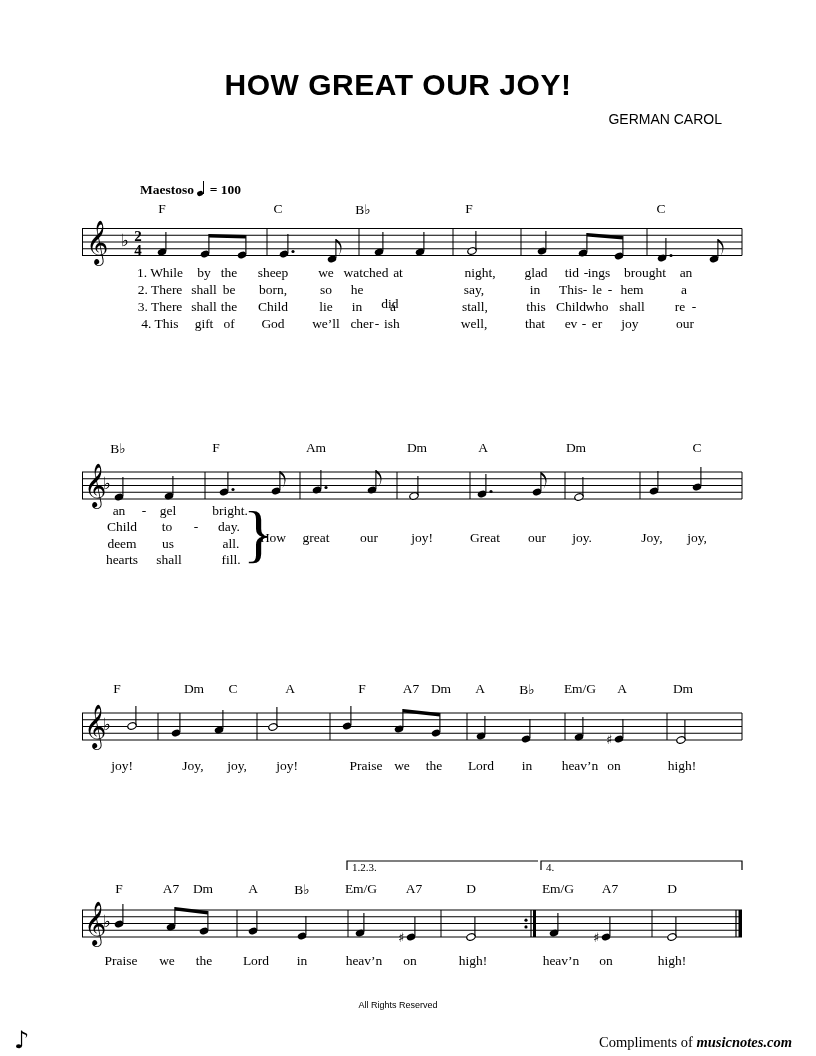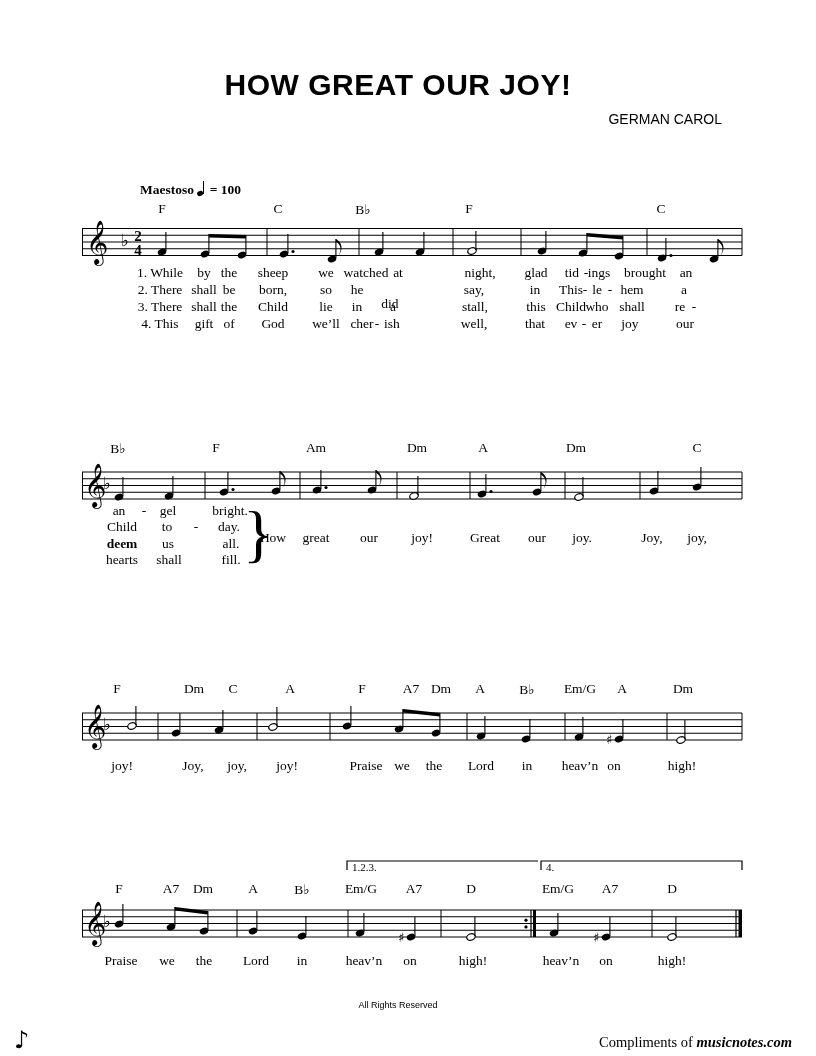--- a/index.html
+++ b/index.html
@@ -302,21 +302,21 @@
       <span class="chord" style="left: 576px; top: 440px;">Dm</span>
       <span class="chord" style="left: 697px; top: 440px;">C</span>
       <span class="lyric" style="left: 119px; top: 503px;">an</span>
       <span class="lyric" style="left: 144px; top: 503px;">-</span>
       <span class="lyric" style="left: 168px; top: 503px;">gel</span>
       <span class="lyric" style="left: 230px; top: 503px;">bright.</span>
       <span class="lyric" style="left: 122px; top: 519px;">Child</span>
       <span class="lyric" style="left: 167px; top: 519px;">to</span>
       <span class="lyric" style="left: 196px; top: 519px;">-</span>
       <span class="lyric" style="left: 229px; top: 519px;">day.</span>
-      <span class="lyric" style="left: 122px; top: 536px; font-weight: bold;">deem</span>
+      <span class="lyric" style="left: 122px; top: 536px;">deem</span>
       <span class="lyric" style="left: 168px; top: 536px;">us</span>
       <span class="lyric" style="left: 231px; top: 536px;">all.</span>
       <span class="lyric" style="left: 122px; top: 552px;">hearts</span>
       <span class="lyric" style="left: 169px; top: 552px;">shall</span>
       <span class="lyric" style="left: 231px; top: 552px;">fill.</span>
       <span class="lyric" style="left: 273px; top: 530px;">How</span>
       <span class="lyric" style="left: 316px; top: 530px;">great</span>
       <span class="lyric" style="left: 369px; top: 530px;">our</span>
       <span class="lyric" style="left: 422px; top: 530px;">joy!</span>
       <span class="lyric" style="left: 485px; top: 530px;">Great</span>

